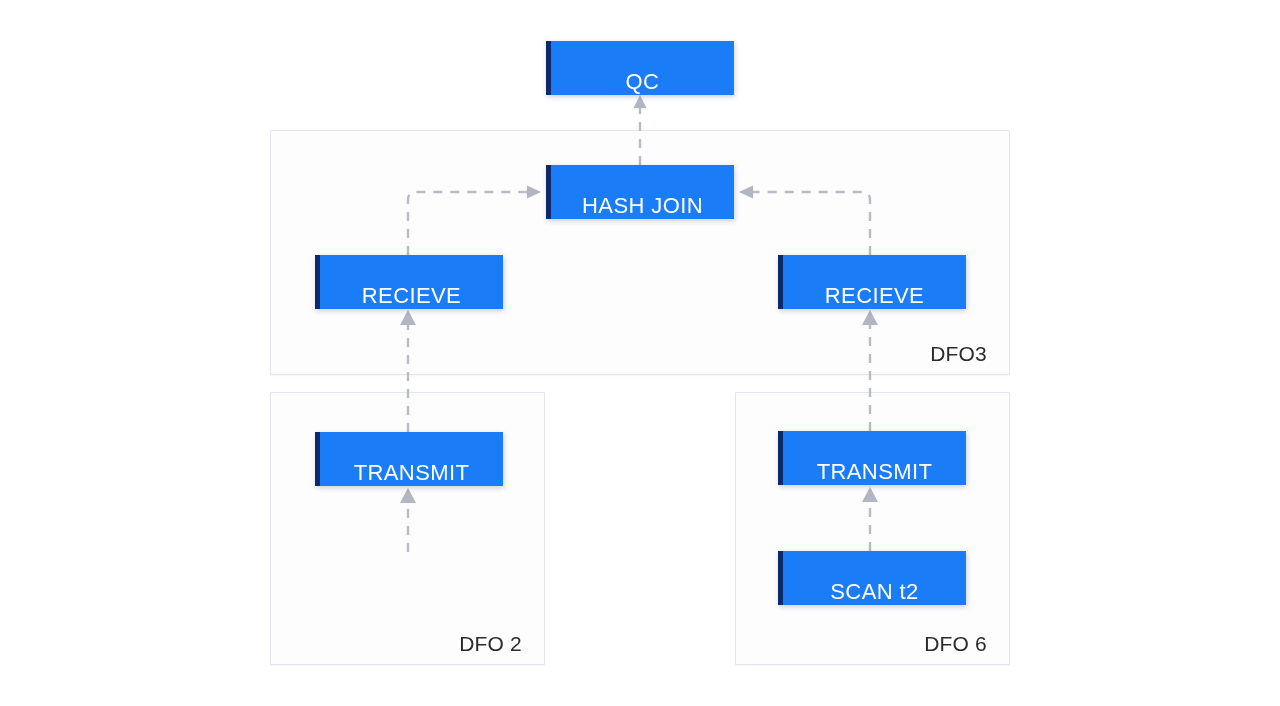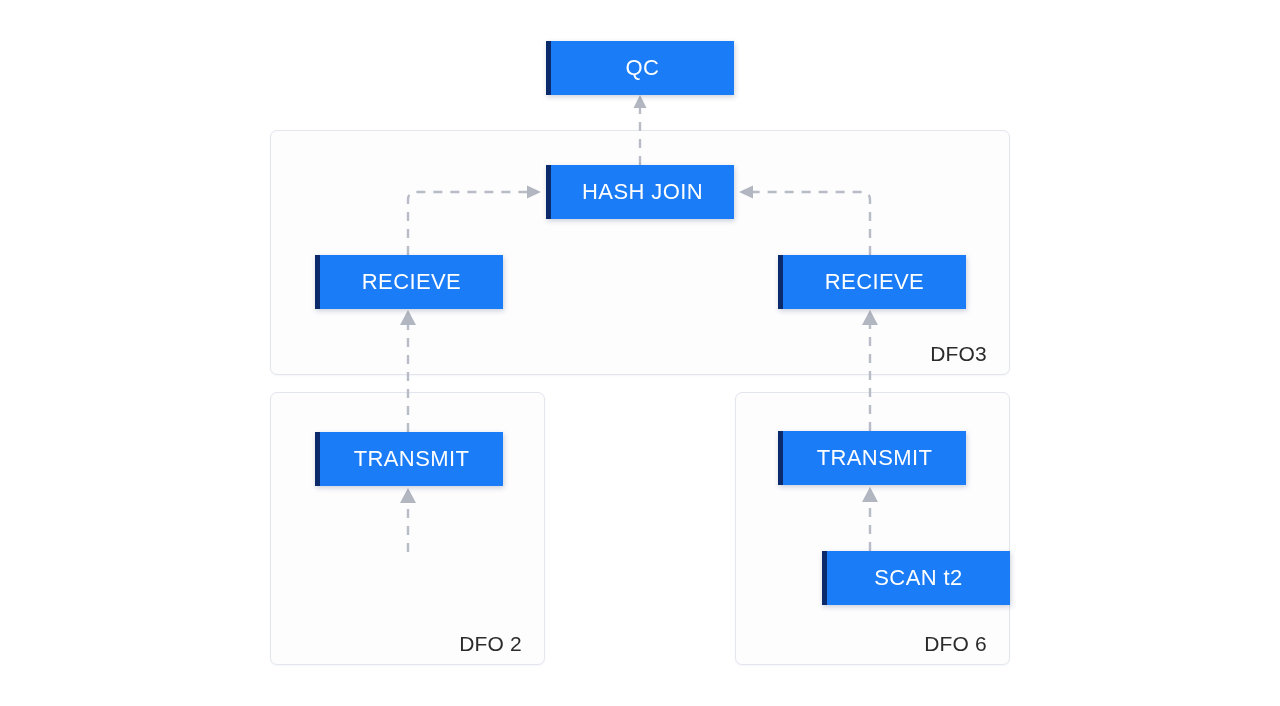--- a/index.html
+++ b/index.html
@@ -20,21 +20,21 @@
     width: 1280px;
     height: 706px;
     background: #ffffff;
   }
 
   
   .dfo-box {
     position: absolute;
     background: #fdfdfe;
     border: 1px solid #e3e6ee;
-    border-radius: 7px;
+    border-radius: 1px;
     box-shadow: 0 1px 2px rgba(60,70,110,0.05);
     box-sizing: border-box;
   }
   .dfo-label {
     position: absolute;
     right: 22px;
     bottom: 8px;
     font-size: 21px;
     color: #2b2b2b;
     letter-spacing: 0.2px;
@@ -45,38 +45,38 @@
   #dfo1-box { left: 270px; top: 392px; width: 275px; height: 273px; }
   #dfo2-box { left: 735px; top: 392px; width: 275px; height: 273px; }
 
   
   .node {
     position: absolute;
     background: #1a7cf7;
     border-left: 5px solid #0b2a6b;
     box-sizing: border-box;
     display: flex;
-    align-items: center;
+    align-items: flex-end;
     justify-content: center;
     color: #ffffff;
     font-size: 22px;
     letter-spacing: 0.4px;
     white-space: nowrap;
     box-shadow: 1px 2px 5px rgba(30,50,90,0.22);
     z-index: 5;
   }
 
   #node-qc        { left: 546px; top: 41px;  width: 188px; height: 54px; }
   #node-hashjoin  { left: 546px; top: 165px; width: 188px; height: 54px; }
   #node-recieve-l { left: 315px; top: 255px; width: 188px; height: 54px; }
   #node-recieve-r { left: 778px; top: 255px; width: 188px; height: 54px; }
   #node-transmit-l{ left: 315px; top: 432px; width: 188px; height: 54px; }
   #node-transmit-r{ left: 778px; top: 431px; width: 188px; height: 54px; }
   #node-scan-l    { left: 315px; top: 552px; width: 188px; height: 54px; }
-  #node-scan-r    { left: 778px; top: 551px; width: 188px; height: 54px; margin-left: 44px; }
+  #node-scan-r    { left: 778px; top: 551px; width: 188px; height: 54px; }
 
   
   #edges {
     position: absolute;
     left: 0;
     top: 0;
     width: 1280px;
     height: 706px;
     z-index: 2;
     pointer-events: none;

